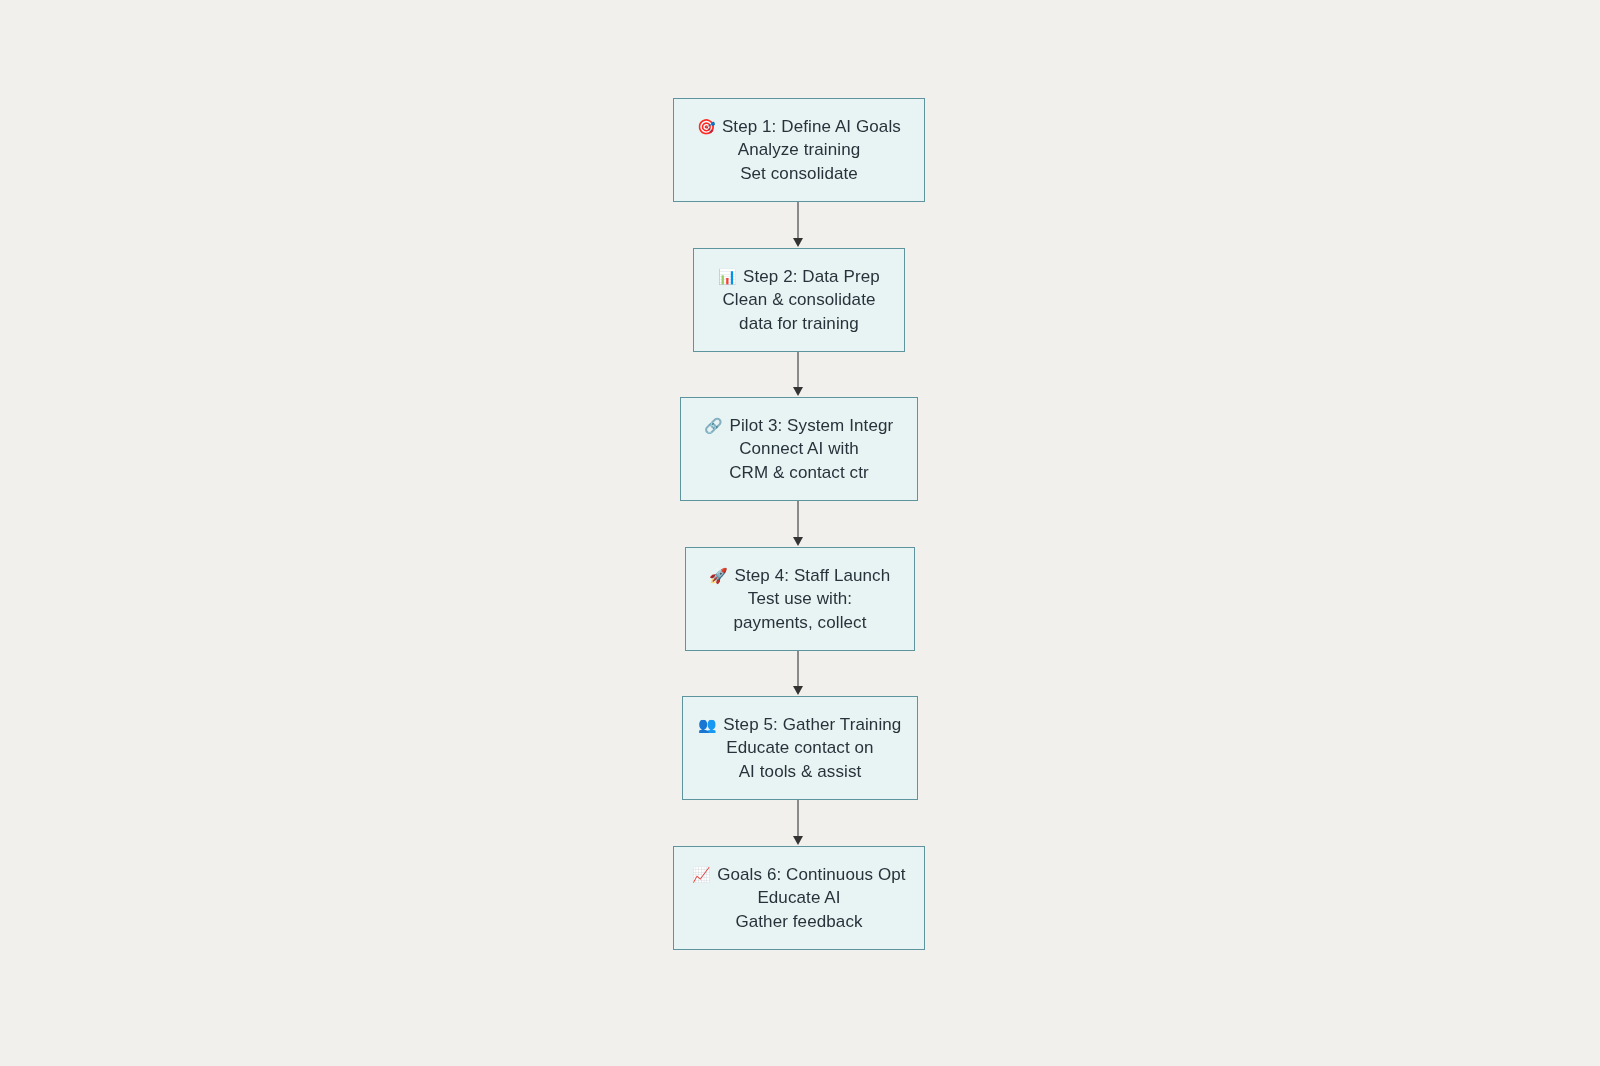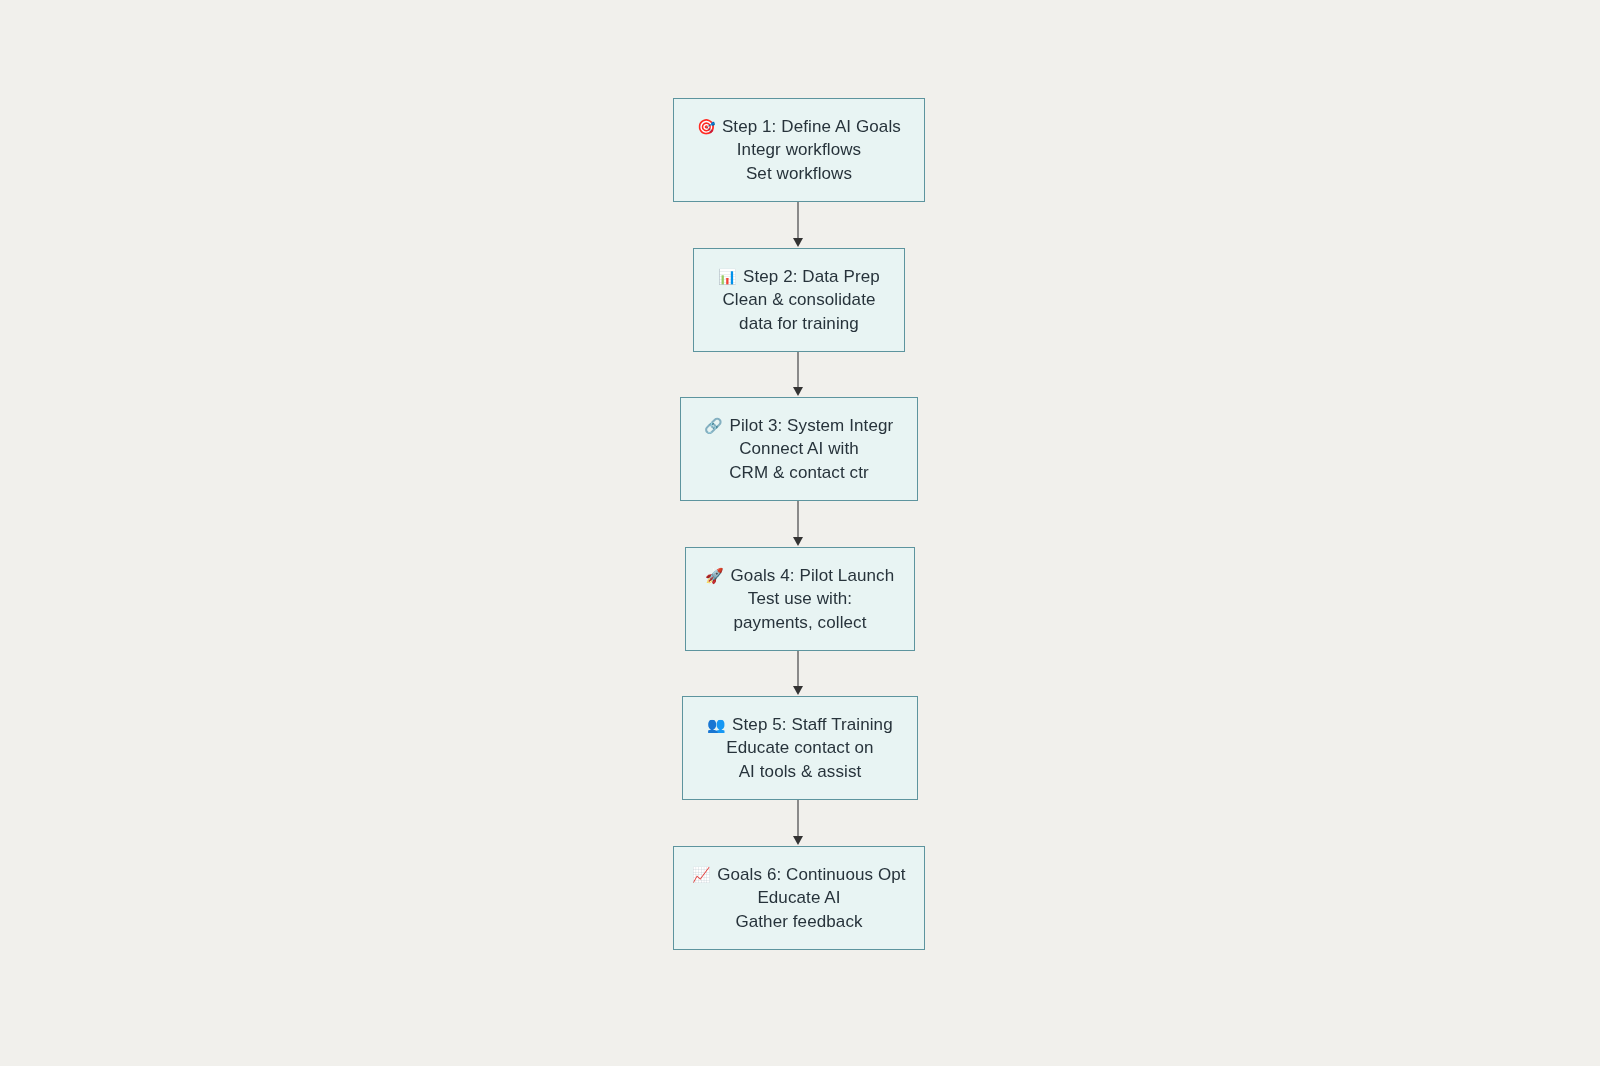--- a/index.html
+++ b/index.html
@@ -76,51 +76,51 @@
     <div class="arrowhead" style="left: 793px; top: 537px;"></div>
     <div class="connector" style="left: 797px; top: 651px; height: 36px;"></div>
     <div class="arrowhead" style="left: 793px; top: 686px;"></div>
     <div class="connector" style="left: 797px; top: 800px; height: 37px;"></div>
     <div class="arrowhead" style="left: 793px; top: 836px;"></div>
     <div class="node" style="left: 673px; top: 98px; width: 252px; height: 104px;">
       <div class="node-title">
         <span class="node-emoji">🎯</span>
         <span class="node-line">Step 1: Define AI Goals</span>
       </div>
-      <span class="node-line">Integr workflows</span>
-      <span class="node-line">Set workflows</span>
+      <span class="node-line">Analyze training</span>
+      <span class="node-line">Set consolidate</span>
     </div>
     <div class="node" style="left: 693px; top: 248px; width: 212px; height: 104px;">
       <div class="node-title">
         <span class="node-emoji">📊</span>
         <span class="node-line">Step 2: Data Prep</span>
       </div>
       <span class="node-line">Clean &amp; consolidate</span>
       <span class="node-line">data for training</span>
     </div>
     <div class="node" style="left: 680px; top: 397px; width: 238px; height: 104px;">
       <div class="node-title">
         <span class="node-emoji">🔗</span>
         <span class="node-line">Pilot 3: System Integr</span>
       </div>
       <span class="node-line">Connect AI with</span>
       <span class="node-line">CRM &amp; contact ctr</span>
     </div>
     <div class="node" style="left: 685px; top: 547px; width: 230px; height: 104px;">
       <div class="node-title">
         <span class="node-emoji">🚀</span>
-        <span class="node-line">Goals 4: Pilot Launch</span>
+        <span class="node-line">Step 4: Staff Launch</span>
       </div>
       <span class="node-line">Test use with:</span>
       <span class="node-line">payments, collect</span>
     </div>
     <div class="node" style="left: 682px; top: 696px; width: 236px; height: 104px;">
       <div class="node-title">
         <span class="node-emoji">👥</span>
-        <span class="node-line">Step 5: Staff Training</span>
+        <span class="node-line">Step 5: Gather Training</span>
       </div>
       <span class="node-line">Educate contact on</span>
       <span class="node-line">AI tools &amp; assist</span>
     </div>
     <div class="node" style="left: 673px; top: 846px; width: 252px; height: 104px;">
       <div class="node-title">
         <span class="node-emoji">📈</span>
         <span class="node-line">Goals 6: Continuous Opt</span>
       </div>
       <span class="node-line">Educate AI</span>

